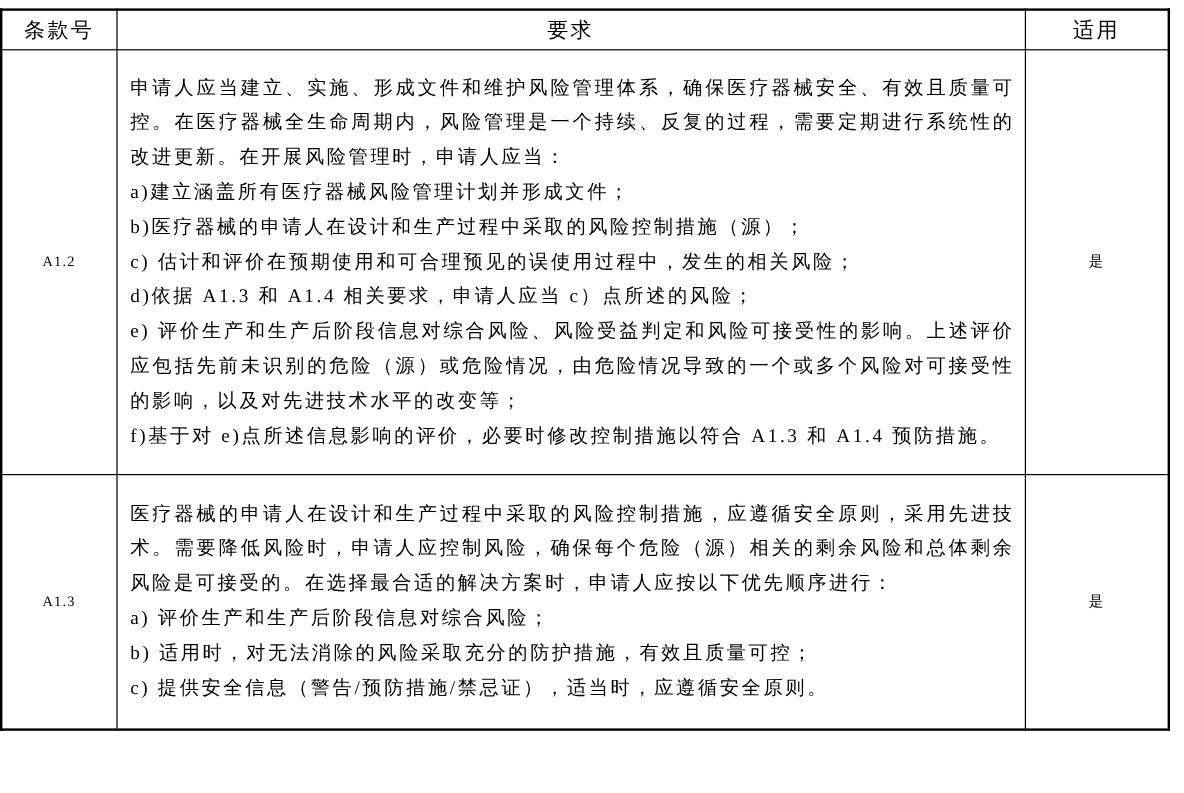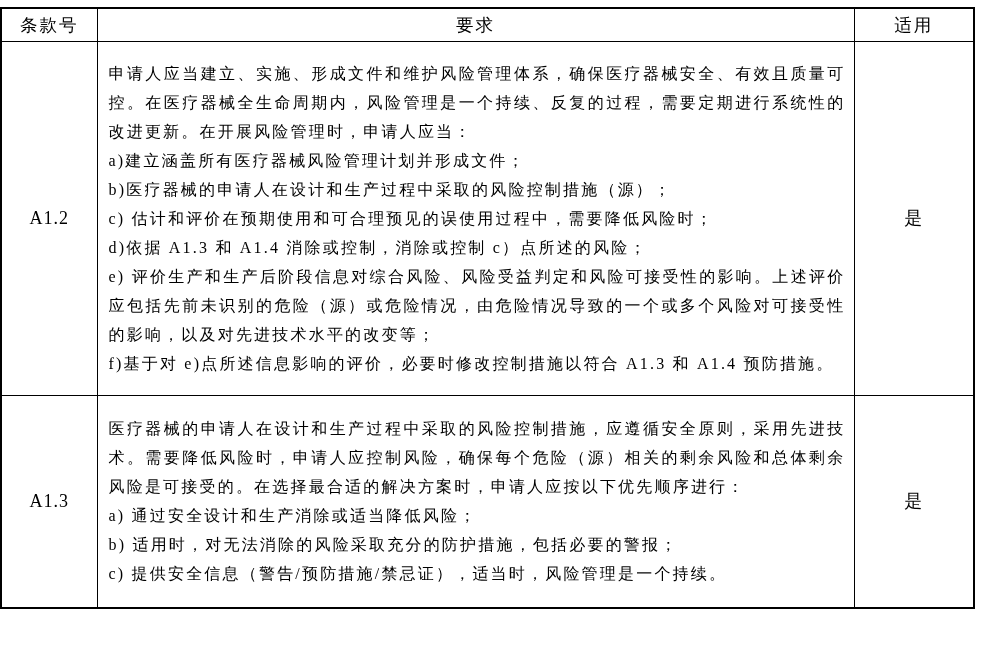--- a/index.html
+++ b/index.html
@@ -42,21 +42,21 @@
     letter-spacing: 2px;
     text-align: center;
     vertical-align: middle;
     height: 33px;
     padding: 2px;
   }
   td.clause-cell,
   td.applicable-cell {
     text-align: center;
     vertical-align: middle;
-    font-size: 18px;
+    font-size: 12px;
     letter-spacing: 1px;
     padding: 4px;
   }
   td.req-cell {
     vertical-align: middle;
     padding: 3px 8px 3px 11px;
   }
   tr.row-a12 > td { height: 354px; }
   tr.row-a13 > td { height: 213px; }
 
@@ -87,35 +87,35 @@
       </tr>
     </thead>
     <tbody>
       <tr class="row-a12">
         <td class="clause-cell">A1.2</td>
         <td class="req-cell">
           <div>
               <p>申请人应当建立、实施、形成文件和维护风险管理体系，确保医疗器械安全、有效且质量可控。在医疗器械全生命周期内，风险管理是一个持续、反复的过程，需要定期进行系统性的改进更新。在开展风险管理时，申请人应当：</p>
               <p>a)建立涵盖所有医疗器械风险管理计划并形成文件；</p>
               <p>b)医疗器械的申请人在设计和生产过程中采取的风险控制措施（源）；</p>
-              <p>c) 估计和评价在预期使用和可合理预见的误使用过程中，需要降低风险时；</p>
-              <p>d)依据 A1.3 和 A1.4 消除或控制，消除或控制 c）点所述的风险；</p>
+              <p>c) 估计和评价在预期使用和可合理预见的误使用过程中，发生的相关风险；</p>
+              <p>d)依据 A1.3 和 A1.4 相关要求，申请人应当 c）点所述的风险；</p>
               <p>e) 评价生产和生产后阶段信息对综合风险、风险受益判定和风险可接受性的影响。上述评价应包括先前未识别的危险（源）或危险情况，由危险情况导致的一个或多个风险对可接受性的影响，以及对先进技术水平的改变等；</p>
               <p>f)基于对 e)点所述信息影响的评价，必要时修改控制措施以符合 A1.3 和 A1.4 预防措施。</p>
             </div>
         </td>
         <td class="applicable-cell">是</td>
       </tr>
       <tr class="row-a13">
         <td class="clause-cell">A1.3</td>
         <td class="req-cell">
           <div>
               <p>医疗器械的申请人在设计和生产过程中采取的风险控制措施，应遵循安全原则，采用先进技术。需要降低风险时，申请人应控制风险，确保每个危险（源）相关的剩余风险和总体剩余风险是可接受的。在选择最合适的解决方案时，申请人应按以下优先顺序进行：</p>
-              <p>a) 通过安全设计和生产消除或适当降低风险；</p>
-              <p>b) 适用时，对无法消除的风险采取充分的防护措施，包括必要的警报；</p>
-              <p>c) 提供安全信息（警告/预防措施/禁忌证），适当时，风险管理是一个持续。</p>
+              <p>a) 评价生产和生产后阶段信息对综合风险；</p>
+              <p>b) 适用时，对无法消除的风险采取充分的防护措施，有效且质量可控；</p>
+              <p>c) 提供安全信息（警告/预防措施/禁忌证），适当时，应遵循安全原则。</p>
             </div>
         </td>
         <td class="applicable-cell">是</td>
       </tr>
     </tbody>
   </table>
 </div>
 
 </body></html>

